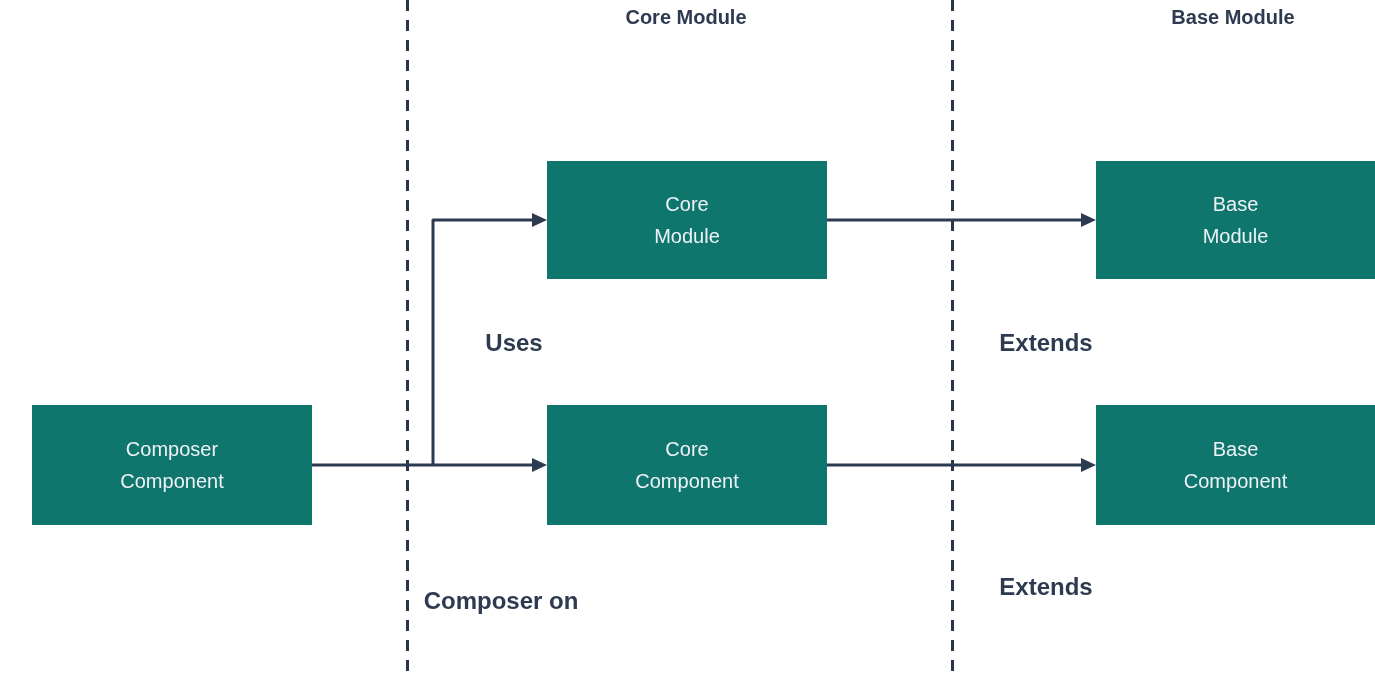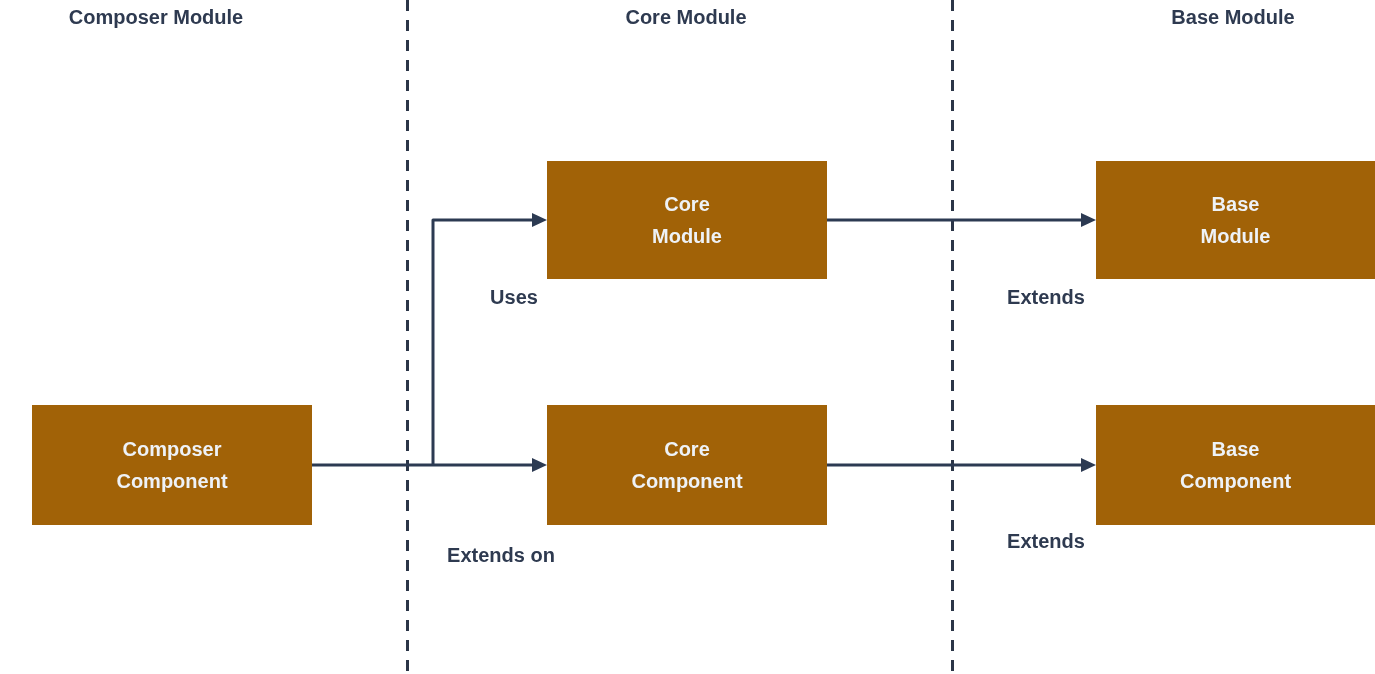--- a/index.html
+++ b/index.html
@@ -15,48 +15,48 @@
     overflow: hidden;
     font-family: "Liberation Sans", "DejaVu Sans", sans-serif;
   }
   #wires {
     position: absolute;
     left: 0; top: 0;
     width: 1375px; height: 674px;
   }
   .node {
     position: absolute;
-    background: #a16207;
+    background: #0f766e;
     color: #eef2f7;
     display: flex;
     align-items: center;
     justify-content: center;
     text-align: center;
     font-size: 20px;
     line-height: 32px;
     white-space: pre-line;
     box-sizing: border-box;
-    font-weight: bold;
   }
   .lane-title {
     position: absolute;
     top: 6px;
     transform: translateX(-50%);
     font-size: 20px;
     font-weight: bold;
     color: #2e3a50;
     white-space: nowrap;
   }
   .edge-label {
     position: absolute;
     transform: translate(-50%, -50%);
-    font-size: 20px;
+    font-size: 24px;
     font-weight: bold;
     color: #2e3a50;
     white-space: nowrap;
+    margin-top: 46px;
   }
   
   #node-composer-component { left: 0px;    top: 405px; width: 280px; height: 120px; margin-left: 32px; }
   #node-core-module        { left: 547px;  top: 161px; width: 280px; height: 118px; }
   #node-core-component     { left: 547px;  top: 405px; width: 280px; height: 120px; }
   #node-base-module        { left: 1096px; top: 161px; width: 279px; height: 118px; }
   #node-base-component     { left: 1096px; top: 405px; width: 279px; height: 120px; }
 
   #lane-title-composer { left: 156px; }
   #lane-title-core     { left: 686px; }
@@ -83,33 +83,32 @@
     <path d="M433,465 L433,220 L532,220" stroke="#2c3a52" stroke-width="3" fill="none" stroke-linejoin="round"></path>
     <polygon points="532,213 547,220 532,227" fill="#2c3a52"></polygon>
 
     <path d="M827,220 L1081,220" stroke="#2c3a52" stroke-width="3" fill="none"></path>
     <polygon points="1081,213 1096,220 1081,227" fill="#2c3a52"></polygon>
 
     <path d="M827,465 L1081,465" stroke="#2c3a52" stroke-width="3" fill="none"></path>
     <polygon points="1081,458 1096,465 1081,472" fill="#2c3a52"></polygon>
   </svg>
 
-  <div class="lane-title" id="lane-title-composer">Composer Module</div>
   <div class="lane-title" id="lane-title-core">Core Module</div>
   <div class="lane-title" id="lane-title-base">Base Module</div>
 
   <div class="node" id="node-composer-component">Composer
 Component</div>
   <div class="node" id="node-core-module">Core
 Module</div>
   <div class="node" id="node-core-component">Core
 Component</div>
   <div class="node" id="node-base-module">Base
 Module</div>
   <div class="node" id="node-base-component">Base
 Component</div>
 
   <div class="edge-label" id="edge-label-uses">Uses</div>
-  <div class="edge-label" id="edge-label-depends-on">Extends on</div>
+  <div class="edge-label" id="edge-label-depends-on">Composer on</div>
   <div class="edge-label" id="edge-label-extends-top">Extends</div>
   <div class="edge-label" id="edge-label-extends-bot">Extends</div>
 
 </div>
 
 </body></html>

